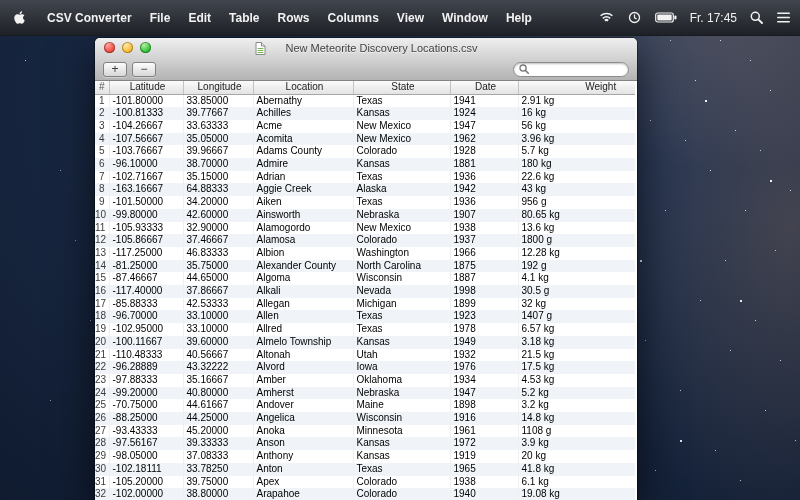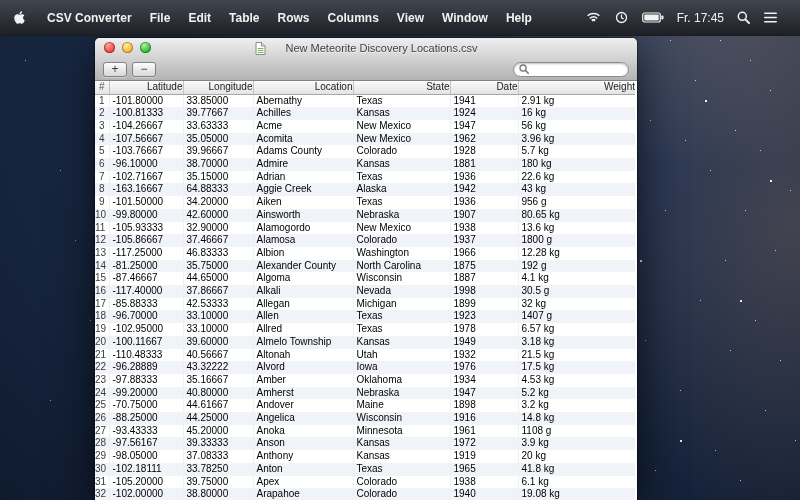--- a/index.html
+++ b/index.html
@@ -43,21 +43,21 @@
   .menubar {
     position:absolute; top:0; left:0; right:0; height:36px; z-index:20;
     background:linear-gradient(#41454d, #1d2026);
     border-bottom:1px solid rgba(0,0,0,.6);
     display:flex; align-items:center;
     color:#f2f2f2; font-size:12px;
   }
   .apple { padding:0 12px 0 13px; display:flex; align-items:center; cursor:default; }
   .mi { padding:0 9px; line-height:20px; cursor:default; white-space:nowrap;font-weight:bold; }
   .mi.app { font-weight:bold; }
-  .mright { margin-left:auto; display:flex; align-items:center; padding-right:16px; }
+  .mright { margin-left:auto; display:flex; align-items:center; padding-right:3px; }
   .sicon { padding:0 7px; display:flex; align-items:center; }
   .clock { padding:0 6px; font-size:12px; white-space:nowrap; }
   
   .window {
     position:absolute; left:95px; top:38px; width:542px; height:464px; z-index:10;
     border-radius:5px 5px 0 0; overflow:hidden; background:#fff;
     box-shadow:0 12px 45px rgba(0,0,0,.65), 0 0 0 1px rgba(0,0,0,.4);
   }
   .titlebar {
     height:20px; background:linear-gradient(#efefef, #d3d3d3);
@@ -89,21 +89,21 @@
     display:flex; align-items:center; padding:0 5px; gap:3px;
   }
   .search input {
     border:none; outline:none; background:transparent; flex:1; min-width:0;
     font-size:10px; font-family:"Liberation Sans", sans-serif; color:#222;
   }
   
   .table-area { background:#fff; }
   table.csv { border-collapse:collapse; table-layout:fixed; width:540px; }
   th {
-    height:13px; font-size:10px; font-weight:normal; color:#222; text-align:right;
+    height:13px; font-size:10px; font-weight:normal; color:#222; text-align:center;
     background:linear-gradient(#fbfbfb, #e3e3e3);
     border-right:1px solid #c3c3c3; border-bottom:1px solid #a8a8a8;
     padding:0 0 0 3px; white-space:nowrap; overflow:hidden; line-height:12px;
   }
   th:first-child { text-align:center; padding:0; color:#555; }
   th:last-child { border-right:none;padding-left:48px; }
   td {
     height:12.7px; line-height:12.7px; font-size:10px; color:#000;
     padding:0 0 0 3px; white-space:nowrap; overflow:hidden;
     border-right:1px solid rgba(90,105,130,.10);

